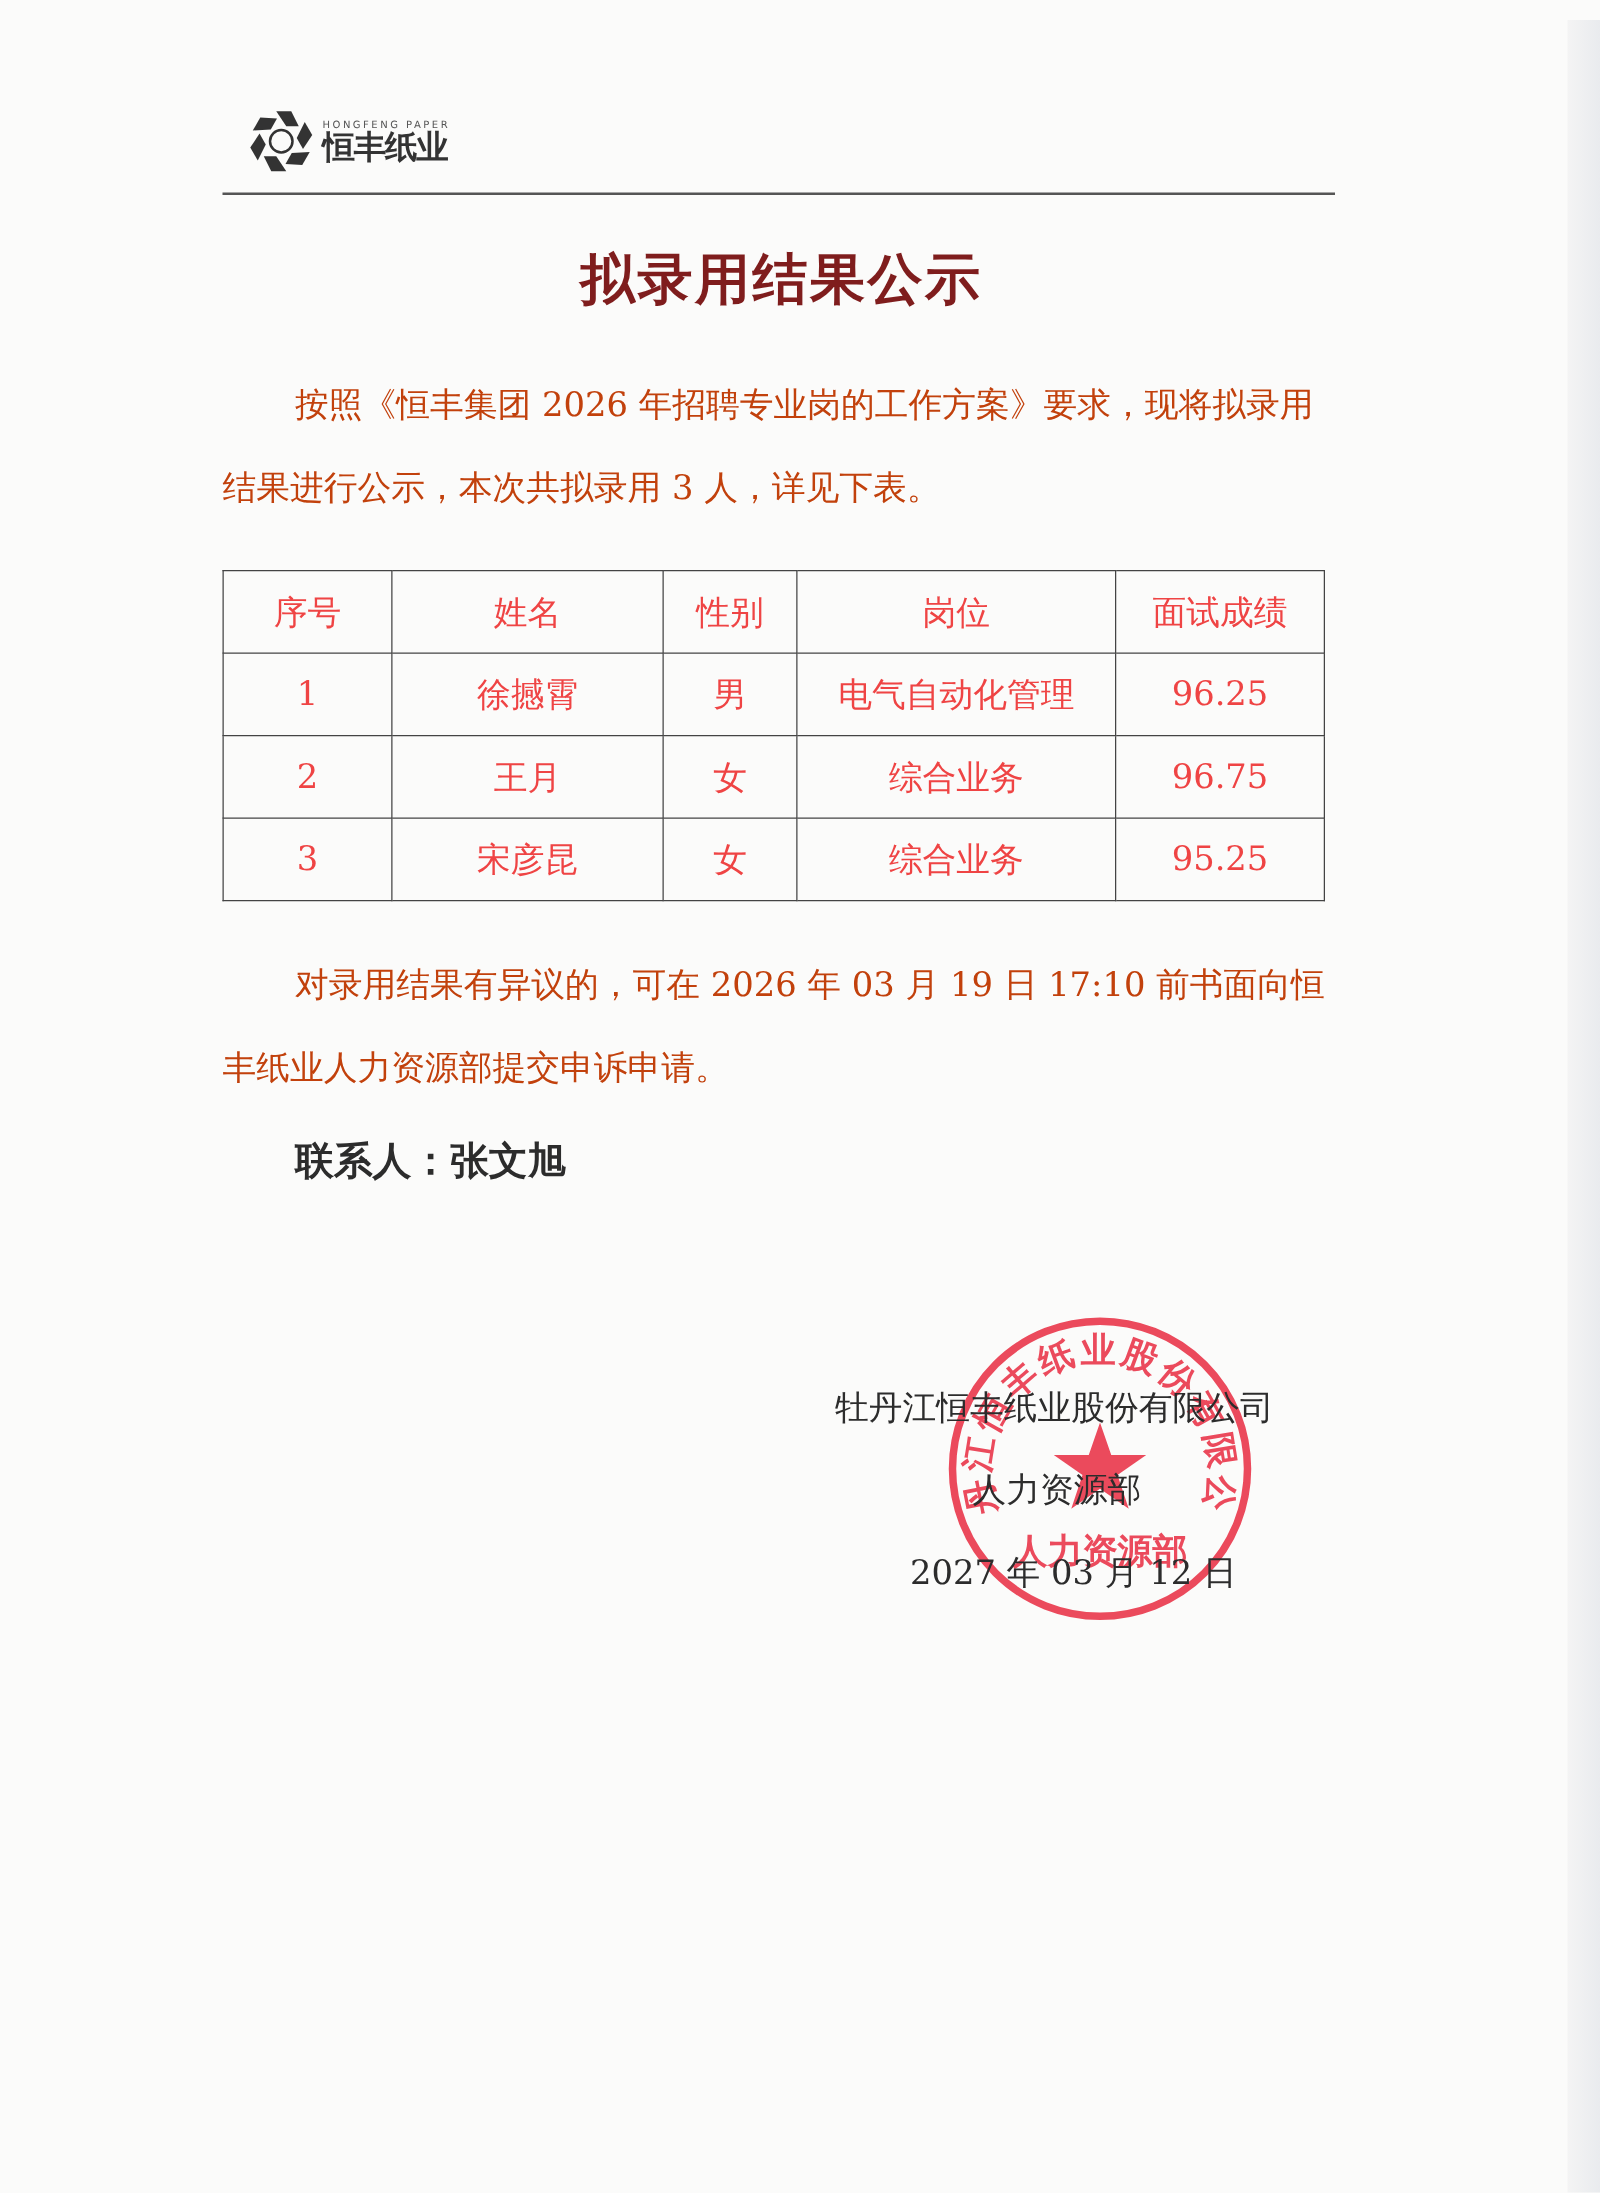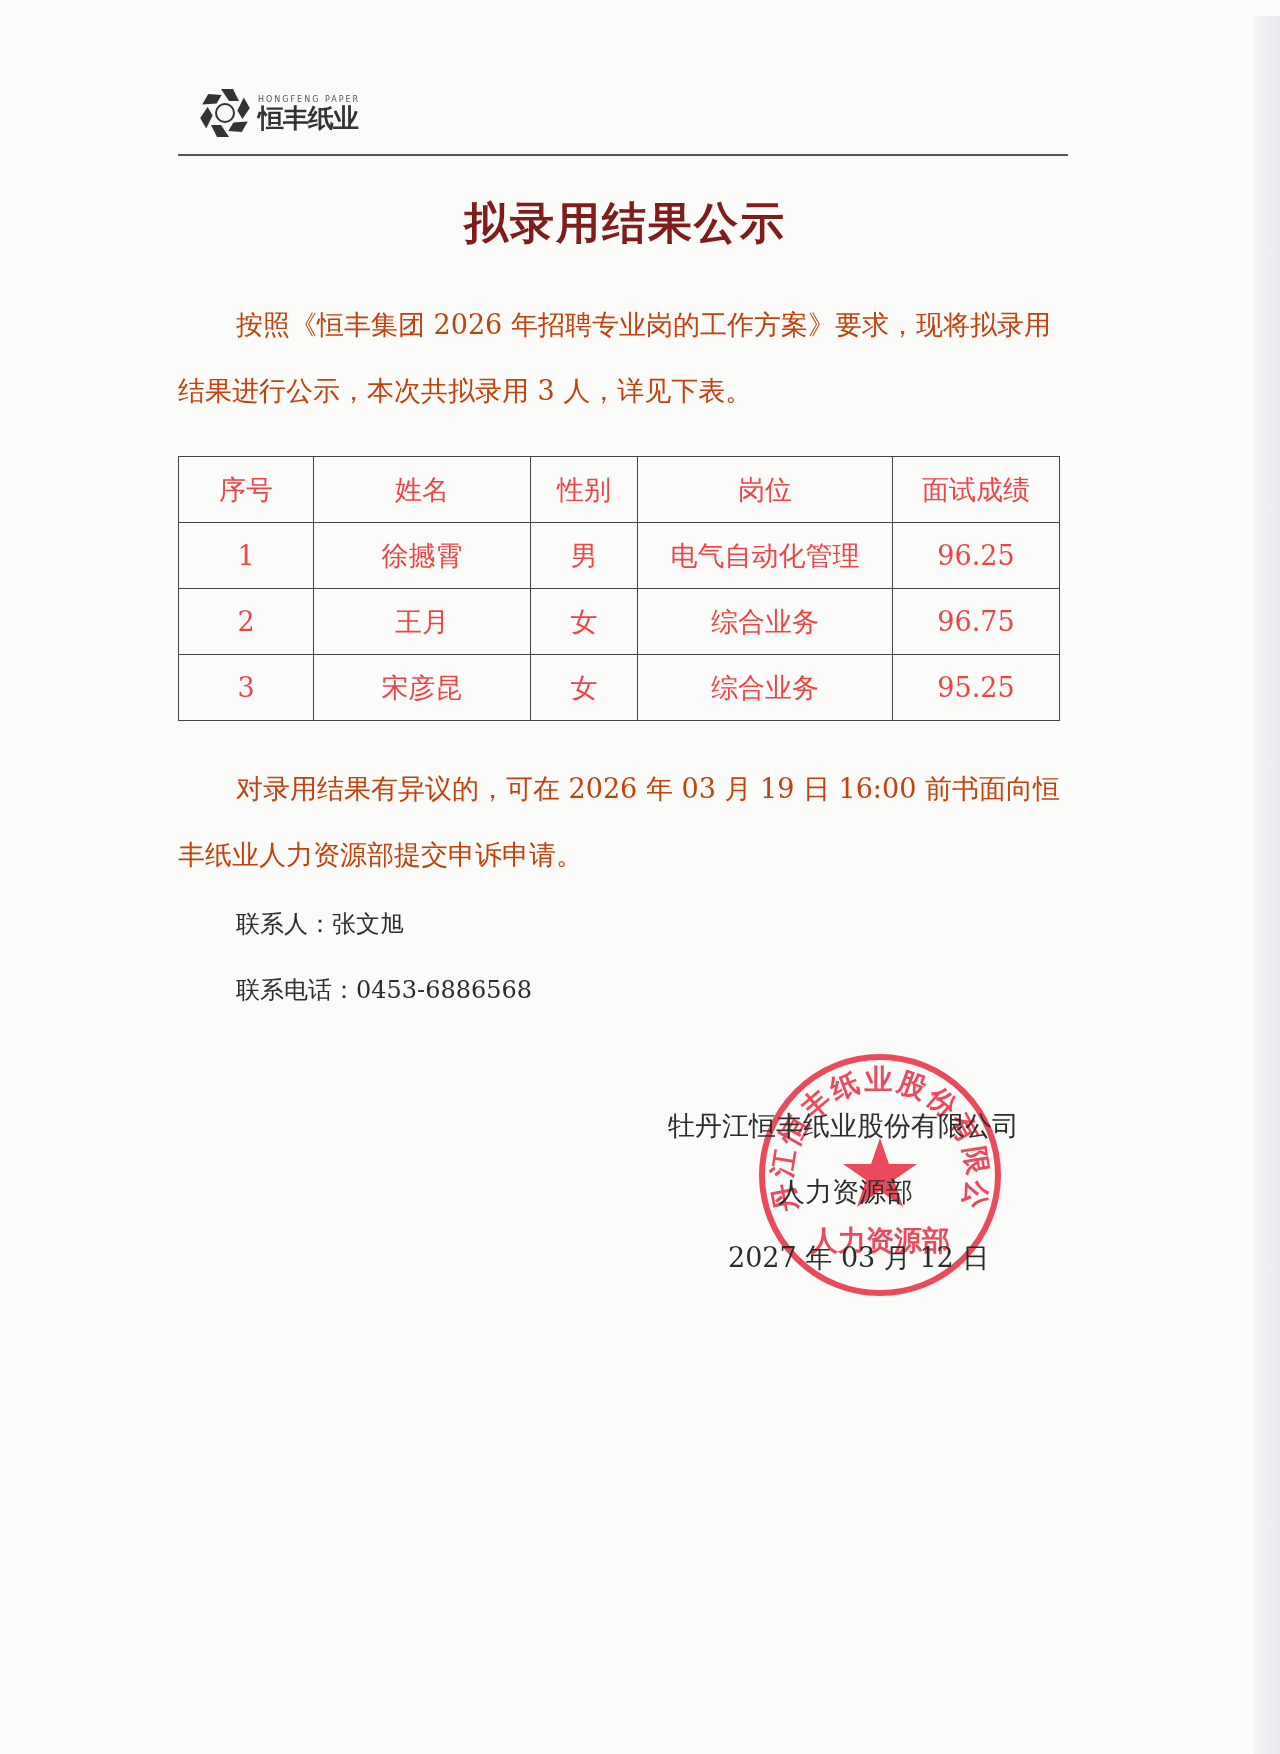--- a/index.html
+++ b/index.html
@@ -15,21 +15,21 @@
   .logo svg { display: block; }
   .logo-text { margin-left: 6px; display: flex; flex-direction: column; }
   .logo-en { font-family: "DejaVu Sans", sans-serif; font-size: 8px; letter-spacing: 2px; color: #555; }
   .logo-cn { font-family: "DejaVu Sans", sans-serif; font-size: 26px; font-weight: bold; color: #333; letter-spacing: -1px; line-height: 28px; }
   .header-rule { position: absolute; left: 178px; top: 138px; width: 890px; height: 2px; background: #555; }
   .title { position: absolute; left: 0; width: 1250px; top: 178px; text-align: center;
     font-family: "DejaVu Sans", sans-serif; font-weight: bold; font-size: 44px; color: #7f1d1d; letter-spacing: 2px; }
   .para { position: absolute; left: 178px; width: 890px; font-size: 27px; line-height: 66px; color: #c2410c; }
   .p1 { top: 276px; text-indent: 58px; }
   .p2 { top: 740px; text-indent: 58px; }
-  .line { position: absolute; left: 236px; font-size: 24px; color: #2c2c2c; }
+  .line { position: absolute; left: 236px; font-size: 31px; color: #2c2c2c; font-weight: bold; }
   table.results { position: absolute; left: 178px; top: 440px; border-collapse: collapse; font-size: 27px; color: #ef4444; }
   table.results td, table.results th { border: 1.6px solid #444; text-align: center; height: 65px; font-weight: normal; padding: 0; }
   .c0 { width: 134px; } .c1 { width: 216px; } .c2 { width: 106px; } .c3 { width: 254px; margin-top: 20px; } .c4 { width: 166px; }
   .sig { position: absolute; font-size: 27px; color: #2c2c2c; white-space: nowrap; }
   .sig-company { left: 668px; top: 1092px; }
   .sig-dept { left: 778px; top: 1158px; }
   .sig-date { left: 728px; top: 1224px; }
   .stamp { position: absolute; left: 755px; top: 1034px; width: 250px; height: 250px; opacity: 0.82; }
 </style>
 </head>
@@ -90,24 +90,23 @@
     <tr>
       <td>3</td>
       <td>宋彦昆</td>
       <td>女</td>
       <td>综合业务</td>
       <td>95.25</td>
     </tr>
   </tbody>
     </table>
 
-  <div class="para p2">对录用结果有异议的，可在 2026 年 03 月 19 日 16:00 前书面向恒丰纸业人力资源部提交申诉申请。</div>
+  <div class="para p2">对录用结果有异议的，可在 2026 年 03 月 19 日 17:10 前书面向恒丰纸业人力资源部提交申诉申请。</div>
 
   <div class="line" style="top:892px;">联系人：张文旭</div>
-  <div class="line" style="top:958px;">联系电话：0453-6886568</div>
 
   <svg class="stamp" viewBox="0 0 250 250">
     <defs>
       <path id="arcPath" d="M 40,150 A 88,88 0 1,1 210,150"></path>
     </defs>
     <circle cx="125" cy="125" r="118" fill="none" stroke="#e8243a" stroke-width="6"></circle>
     <text font-family="DejaVu Sans, sans-serif" font-size="28" font-weight="bold" fill="#e8243a" letter-spacing="3">
       <textPath href="#arcPath" startOffset="50%" text-anchor="middle">牡丹江恒丰纸业股份有限公司</textPath>
     </text>
     <polygon points="125,88 134,114 162,114 139,130 148,157 125,141 102,157 111,130 88,114 116,114" fill="#e8243a"></polygon>

